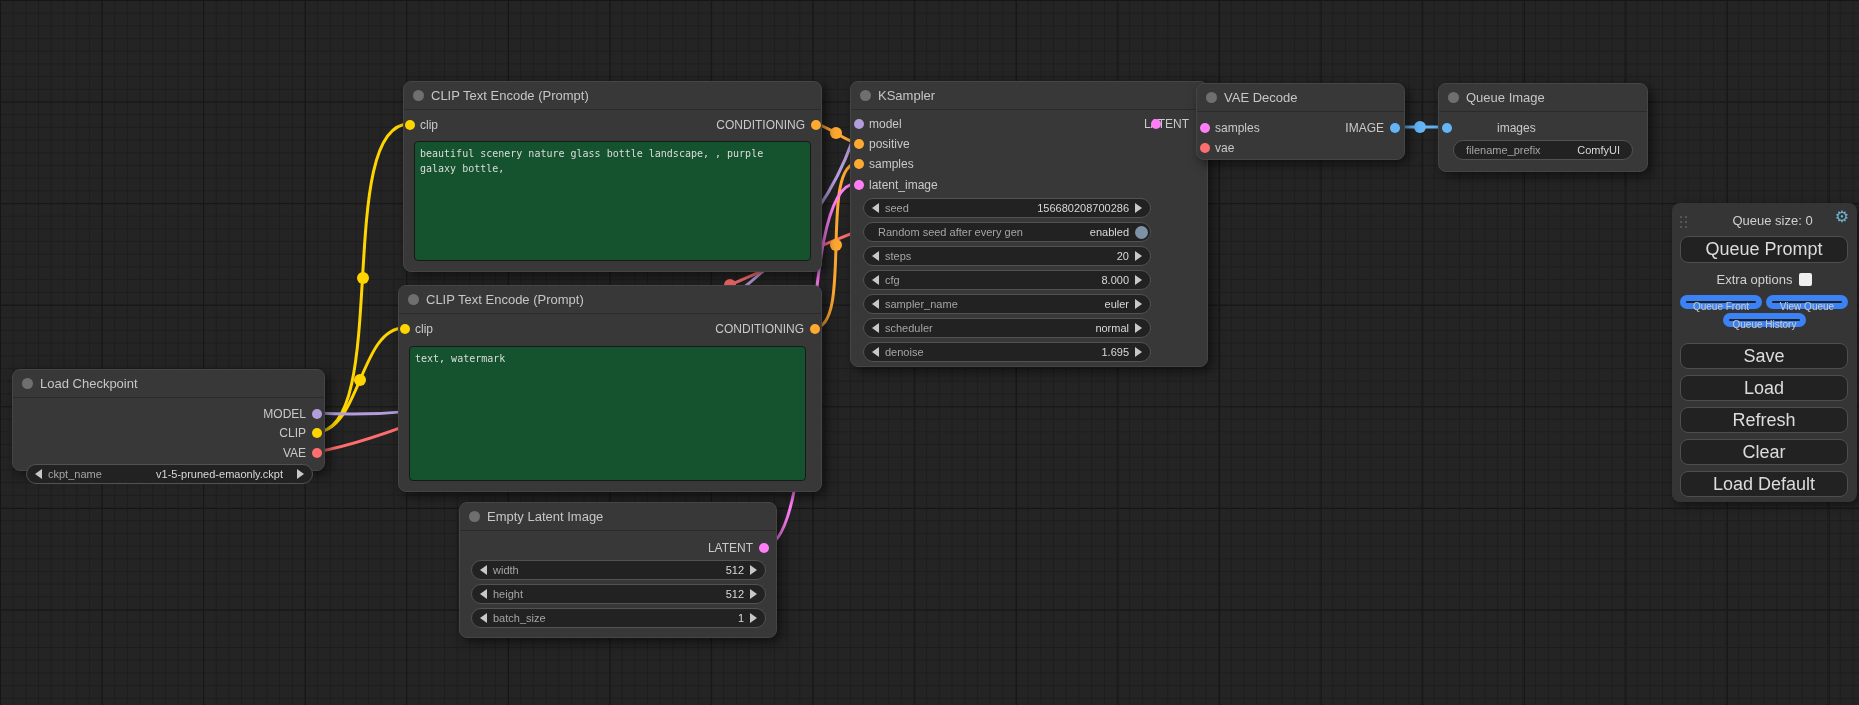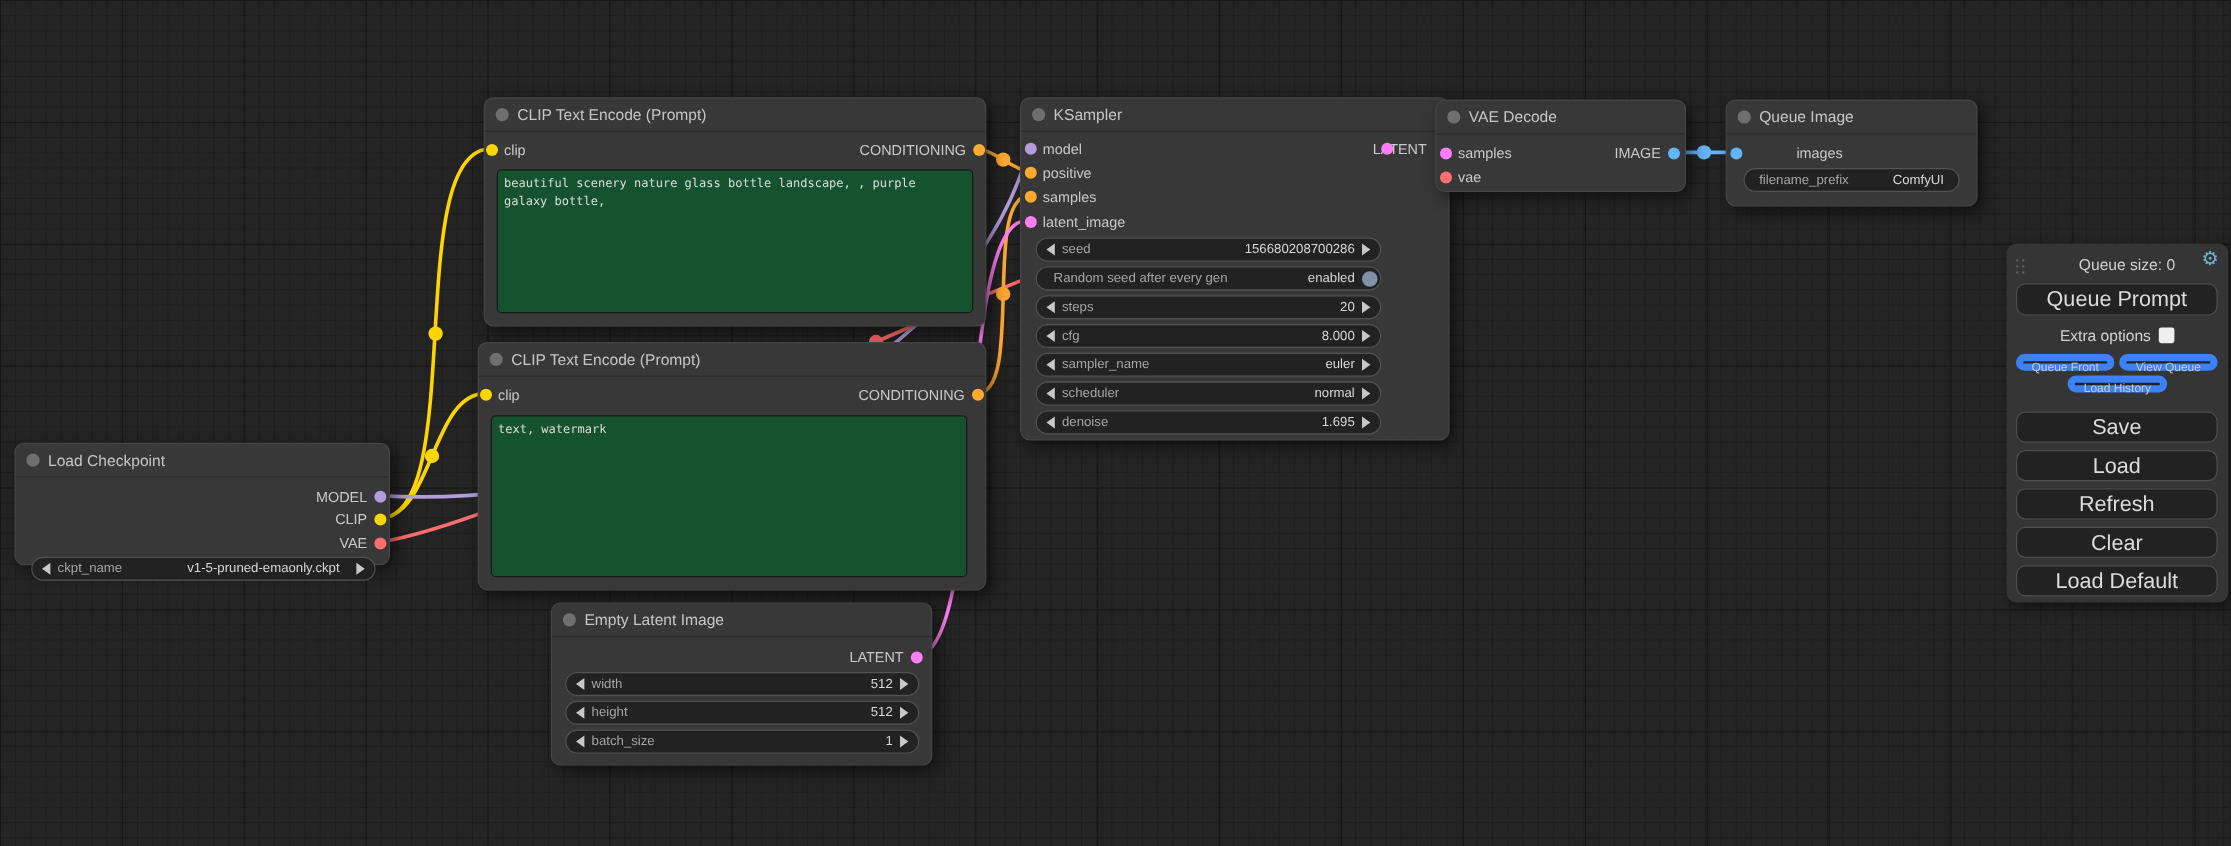--- a/index.html
+++ b/index.html
@@ -255,21 +255,21 @@
       </span>
     <div class="qsize">Queue size: 0</div>
     <span class="gear" style="color: rgb(111, 179, 210);">⚙</span>
     <div class="mbtn" style="top:33px;height:27px;line-height:25px;">Queue Prompt</div>
     <div class="extras">
       <span>Extra options</span>
       <span class="chk"></span>
     </div>
     <div class="sbtn" style="left:8px;top:92px;width:82px;">Queue Front</div>
     <div class="sbtn" style="left:94px;top:92px;width:82px;">View Queue</div>
-    <div class="sbtn" style="left:51px;top:110px;width:83px;">Load History</div>
+    <div class="sbtn" style="left:51px;top:110px;width:83px;">Queue History</div>
     <div class="mbtn" style="top:140px;">Save</div>
     <div class="mbtn" style="top:172px;">Load</div>
     <div class="mbtn" style="top:204px;">Refresh</div>
     <div class="mbtn" style="top:236px;">Clear</div>
     <div class="mbtn" style="top:268px;">Load Default</div>
   </div>
 
 </div>
 
 </body></html>

